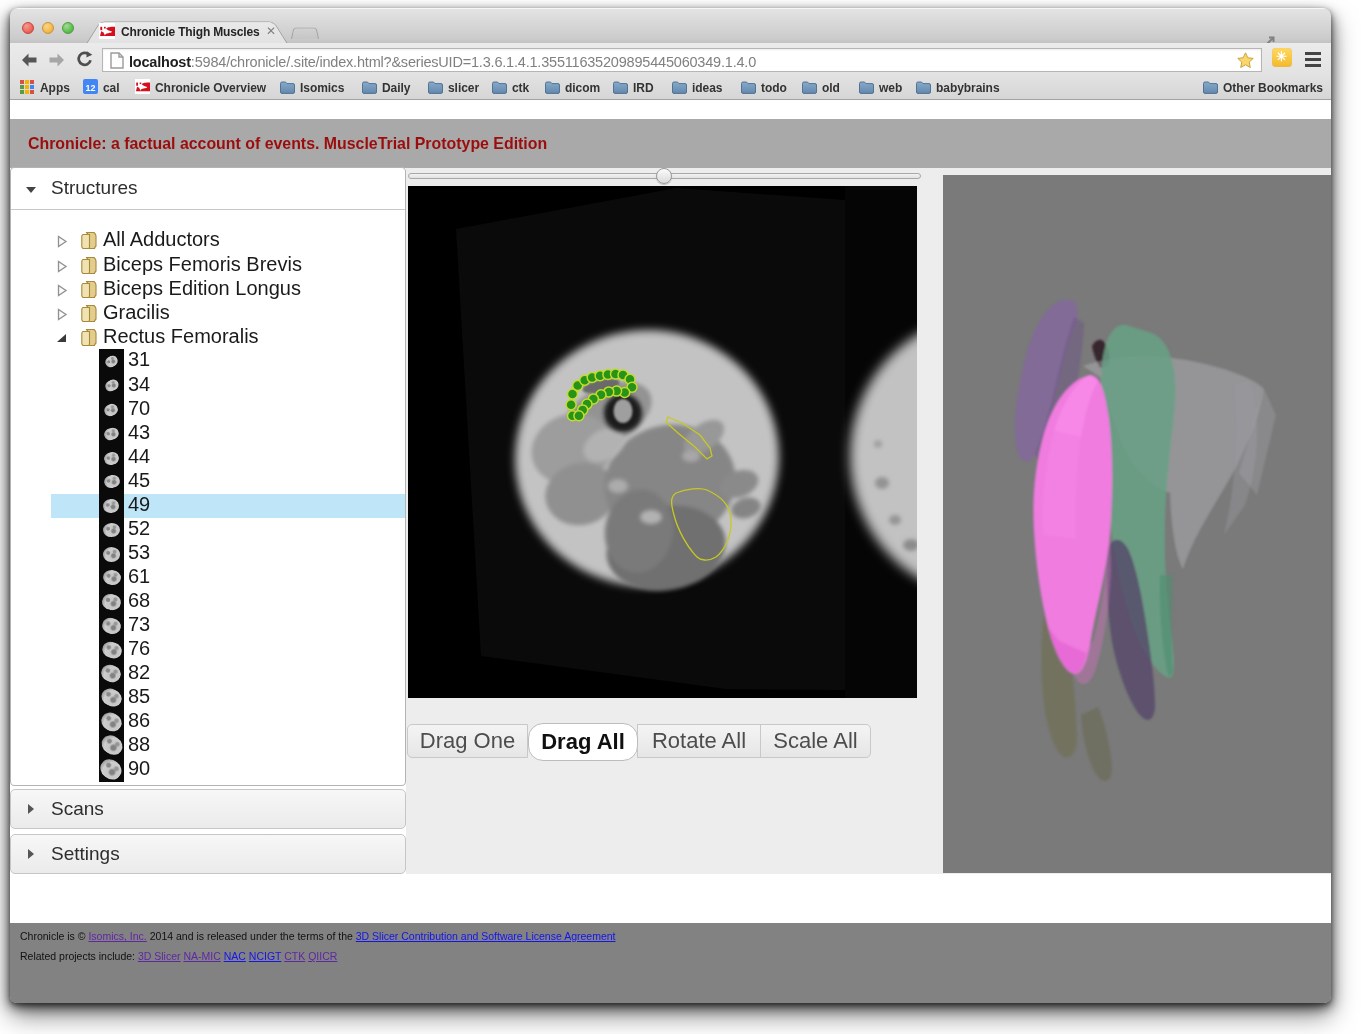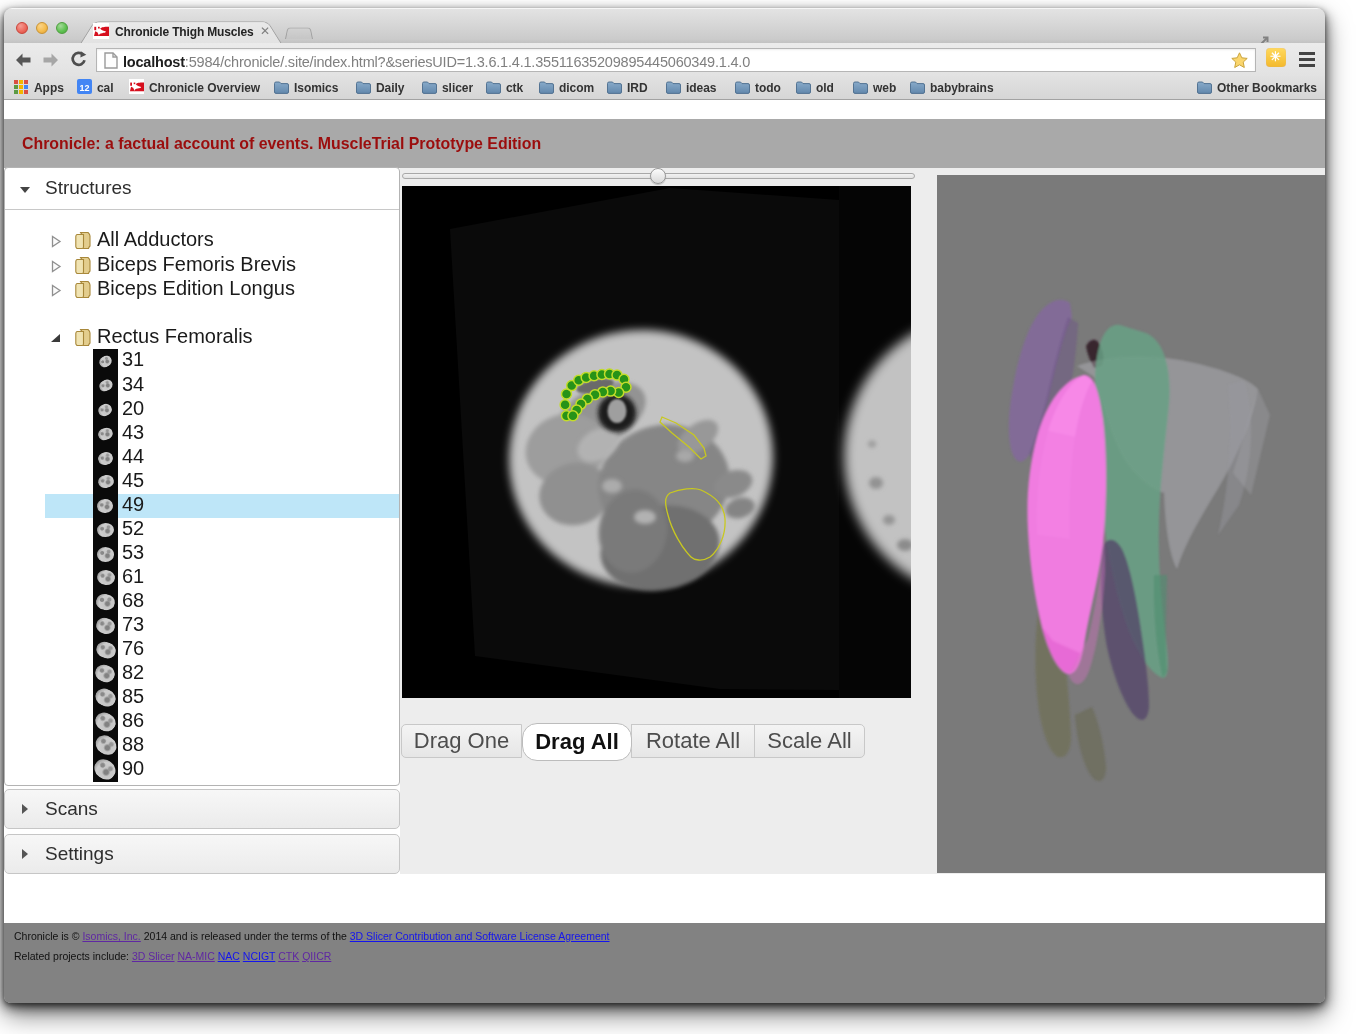--- a/index.html
+++ b/index.html
@@ -1,18 +1,18 @@
 <!DOCTYPE html>
 <html><head>
 <meta charset="utf-8">
 <style>
 * { margin:0; padding:0; box-sizing:border-box; }
 html,body { width:1365px; height:1034px; background:#fff; font-family:"Liberation Sans", sans-serif; overflow:hidden; }
 .window {
-  position:absolute; left:4px; top:8px; width:1321px; height:995px;
+  position:absolute; left:10px; top:8px; width:1321px; height:995px;
   border-radius:8px 8px 7px 7px; overflow:hidden;
   box-shadow: inset 0 0 0 1px rgba(90,90,90,0.55), 0 2px 5px rgba(0,0,0,0.5), 0 12px 26px rgba(0,0,0,0.5), -3px 5px 12px rgba(0,0,0,0.3), 3px 5px 12px rgba(0,0,0,0.3);
   background:#fff;
 }
 
 .titlebar { position:absolute; left:0; top:0; width:100%; height:35px;
   background:linear-gradient(#e3e3e3, #cbcbcb 88%, #c2c2c2);
   border-top:1px solid #f6f6f6;
 }
 .tl { position:absolute; top:13px; width:12px; height:12px; border-radius:50%; }
@@ -415,38 +415,48 @@
       <div class="trow" style="left:0;top:66.5px;width:394px;">
                 <svg style="position:absolute;left:46px;top:6px" width="11" height="13" viewBox="0 0 11 13">
                   <polygon points="1.5,1.5 1.5,11.5 9,6.5" fill="#fbfbfb" stroke="#909090" stroke-width="1.3"></polygon>
                 </svg>
                 <svg style="position:absolute;left:69px;top:2px" width="18" height="19" viewBox="0 0 18 19">
                   <path d="M6 1.5 L14 1.5 Q16 3.2 16 5 L16 15 Q14.5 16.5 14.5 17.5 L6.5 17.5 Q8 15.5 8 14 L8 3.5 Q8 2.5 6 1.5 Z" fill="#e3cd8d" stroke="#a8883a" stroke-width="1.1"></path>
                   <path d="M3 3.5 L9.5 3.5 L9.5 16 Q9.5 17.5 8 17.5 L3 17.5 Q1.8 16.5 1.8 15.5 L1.8 5.5 Q1.8 4 3 3.5 Z" fill="#f0e3b2" stroke="#a8883a" stroke-width="1.1"></path>
                 </svg>
                 <span style="position:absolute;left:92px;top:-1px;">Biceps Edition Longus</span>
               </div>
+      <div class="trow" style="left:0;top:90.5px;width:394px;">
+                <svg style="position:absolute;left:46px;top:6px" width="11" height="13" viewBox="0 0 11 13">
+                  <polygon points="1.5,1.5 1.5,11.5 9,6.5" fill="#fbfbfb" stroke="#909090" stroke-width="1.3"></polygon>
+                </svg>
+                <svg style="position:absolute;left:69px;top:2px" width="18" height="19" viewBox="0 0 18 19">
+                  <path d="M6 1.5 L14 1.5 Q16 3.2 16 5 L16 15 Q14.5 16.5 14.5 17.5 L6.5 17.5 Q8 15.5 8 14 L8 3.5 Q8 2.5 6 1.5 Z" fill="#e3cd8d" stroke="#a8883a" stroke-width="1.1"></path>
+                  <path d="M3 3.5 L9.5 3.5 L9.5 16 Q9.5 17.5 8 17.5 L3 17.5 Q1.8 16.5 1.8 15.5 L1.8 5.5 Q1.8 4 3 3.5 Z" fill="#f0e3b2" stroke="#a8883a" stroke-width="1.1"></path>
+                </svg>
+                <span style="position:absolute;left:92px;top:-1px;">Gracilis</span>
+              </div>
       <div class="trow" style="left:0;top:114.5px;width:394px;">
                 <svg style="position:absolute;left:45px;top:7px" width="11" height="11" viewBox="0 0 11 11">
                   <polygon points="10,1 10,9 1,9" fill="#3a3a3a"></polygon>
                 </svg>
                 <svg style="position:absolute;left:69px;top:2px" width="18" height="19" viewBox="0 0 18 19">
                   <path d="M6 1.5 L14 1.5 Q16 3.2 16 5 L16 15 Q14.5 16.5 14.5 17.5 L6.5 17.5 Q8 15.5 8 14 L8 3.5 Q8 2.5 6 1.5 Z" fill="#e3cd8d" stroke="#a8883a" stroke-width="1.1"></path>
                   <path d="M3 3.5 L9.5 3.5 L9.5 16 Q9.5 17.5 8 17.5 L3 17.5 Q1.8 16.5 1.8 15.5 L1.8 5.5 Q1.8 4 3 3.5 Z" fill="#f0e3b2" stroke="#a8883a" stroke-width="1.1"></path>
                 </svg>
                 <span style="position:absolute;left:92px;top:-1px;">Rectus Femoralis</span>
               </div>
       <div class="hl" style="top:283px;"></div>
       <div class="thumbstrip" style="top:138px;height:432.5px;"></div>
       <span class="thumb" style="left:94px;top:144.5px;width:13px;height:11px;transform:rotate(-30deg);background:radial-gradient(circle at 30% 40%, rgba(120,120,120,0.8) 0 10%, rgba(120,120,120,0) 16%),radial-gradient(circle at 68% 30%, rgba(130,130,130,0.7) 0 9%, rgba(130,130,130,0) 15%),radial-gradient(circle at 62% 58%, #828282 0 12%, #c6c6c6 24%, #cdcdcd 55%, #9a9a9a 78%, #4a4a4a 95%);"></span>
       <div class="trow" style="left:117px;top:137px;">31</div>
       <span class="thumb" style="left:93.725px;top:168.775px;width:13.55px;height:11.45px;transform:rotate(-26deg);background:radial-gradient(circle at 30% 40%, rgba(120,120,120,0.8) 0 10%, rgba(120,120,120,0) 16%),radial-gradient(circle at 68% 30%, rgba(130,130,130,0.7) 0 9%, rgba(130,130,130,0) 15%),radial-gradient(circle at 62% 58%, #828282 0 12%, #c6c6c6 24%, #cdcdcd 55%, #9a9a9a 78%, #4a4a4a 95%);"></span>
       <div class="trow" style="left:117px;top:161.5px;">34</div>
       <span class="thumb" style="left:93.45px;top:193.05px;width:14.1px;height:11.9px;transform:rotate(-22deg);background:radial-gradient(circle at 30% 40%, rgba(120,120,120,0.8) 0 10%, rgba(120,120,120,0) 16%),radial-gradient(circle at 68% 30%, rgba(130,130,130,0.7) 0 9%, rgba(130,130,130,0) 15%),radial-gradient(circle at 62% 58%, #828282 0 12%, #c6c6c6 24%, #cdcdcd 55%, #9a9a9a 78%, #4a4a4a 95%);"></span>
-      <div class="trow" style="left:117px;top:186px;">20</div>
+      <div class="trow" style="left:117px;top:186px;">70</div>
       <span class="thumb" style="left:93.175px;top:216.825px;width:14.65px;height:12.35px;transform:rotate(-18deg);background:radial-gradient(circle at 30% 40%, rgba(120,120,120,0.8) 0 10%, rgba(120,120,120,0) 16%),radial-gradient(circle at 68% 30%, rgba(130,130,130,0.7) 0 9%, rgba(130,130,130,0) 15%),radial-gradient(circle at 62% 58%, #828282 0 12%, #c6c6c6 24%, #cdcdcd 55%, #9a9a9a 78%, #4a4a4a 95%);"></span>
       <div class="trow" style="left:117px;top:210px;">43</div>
       <span class="thumb" style="left:92.9px;top:240.6px;width:15.2px;height:12.8px;transform:rotate(-14deg);background:radial-gradient(circle at 30% 40%, rgba(120,120,120,0.8) 0 10%, rgba(120,120,120,0) 16%),radial-gradient(circle at 68% 30%, rgba(130,130,130,0.7) 0 9%, rgba(130,130,130,0) 15%),radial-gradient(circle at 62% 58%, #828282 0 12%, #c6c6c6 24%, #cdcdcd 55%, #9a9a9a 78%, #4a4a4a 95%);"></span>
       <div class="trow" style="left:117px;top:234px;">44</div>
       <span class="thumb" style="left:92.625px;top:264.375px;width:15.75px;height:13.25px;transform:rotate(-10deg);background:radial-gradient(circle at 30% 40%, rgba(120,120,120,0.8) 0 10%, rgba(120,120,120,0) 16%),radial-gradient(circle at 68% 30%, rgba(130,130,130,0.7) 0 9%, rgba(130,130,130,0) 15%),radial-gradient(circle at 62% 58%, #828282 0 12%, #c6c6c6 24%, #cdcdcd 55%, #9a9a9a 78%, #4a4a4a 95%);"></span>
       <div class="trow" style="left:117px;top:258px;">45</div>
       <span class="thumb" style="left:92.35px;top:288.15px;width:16.3px;height:13.7px;transform:rotate(-6deg);background:radial-gradient(circle at 30% 40%, rgba(120,120,120,0.8) 0 10%, rgba(120,120,120,0) 16%),radial-gradient(circle at 68% 30%, rgba(130,130,130,0.7) 0 9%, rgba(130,130,130,0) 15%),radial-gradient(circle at 62% 58%, #828282 0 12%, #c6c6c6 24%, #cdcdcd 55%, #9a9a9a 78%, #4a4a4a 95%);"></span>
       <div class="trow" style="left:117px;top:282px;">49</div>
       <span class="thumb" style="left:92.075px;top:311.925px;width:16.85px;height:14.15px;transform:rotate(-2deg);background:radial-gradient(circle at 30% 40%, rgba(120,120,120,0.8) 0 10%, rgba(120,120,120,0) 16%),radial-gradient(circle at 68% 30%, rgba(130,130,130,0.7) 0 9%, rgba(130,130,130,0) 15%),radial-gradient(circle at 62% 58%, #828282 0 12%, #c6c6c6 24%, #cdcdcd 55%, #9a9a9a 78%, #4a4a4a 95%);"></span>
       <div class="trow" style="left:117px;top:306px;">52</div>

